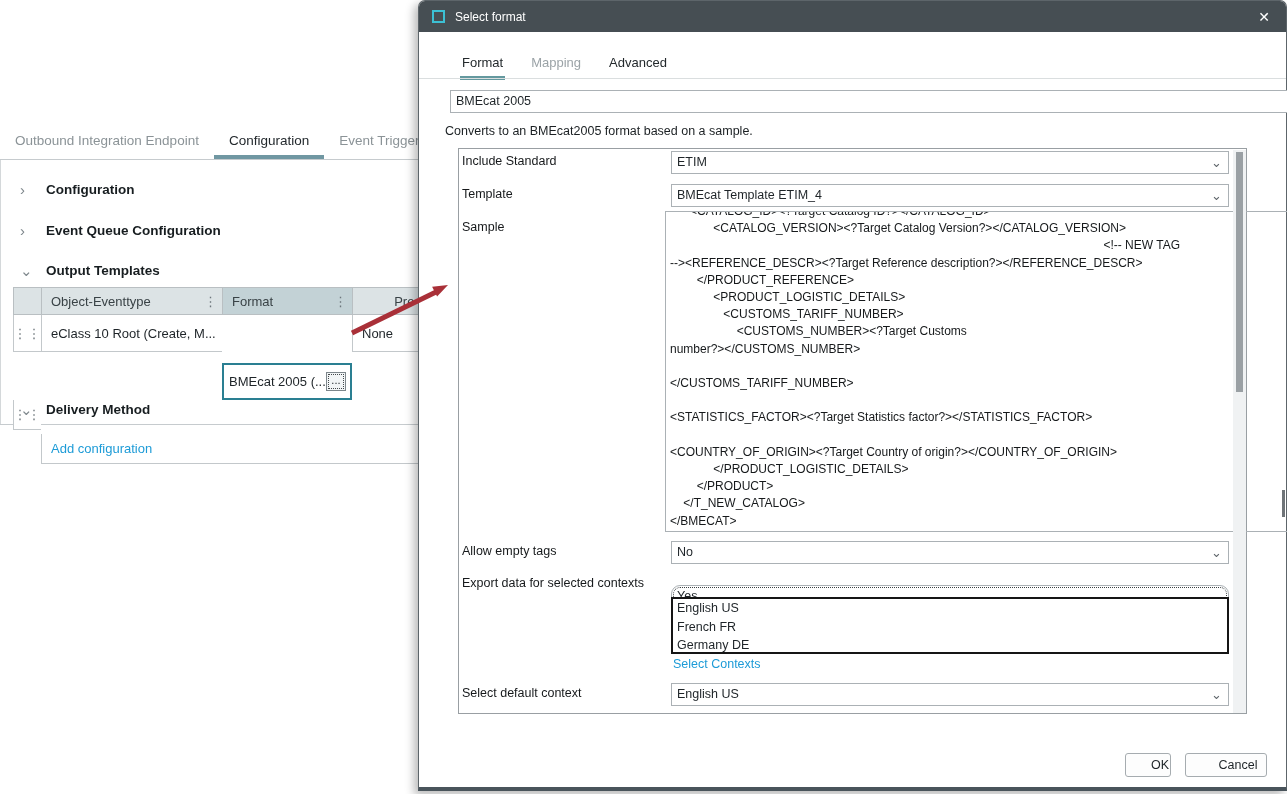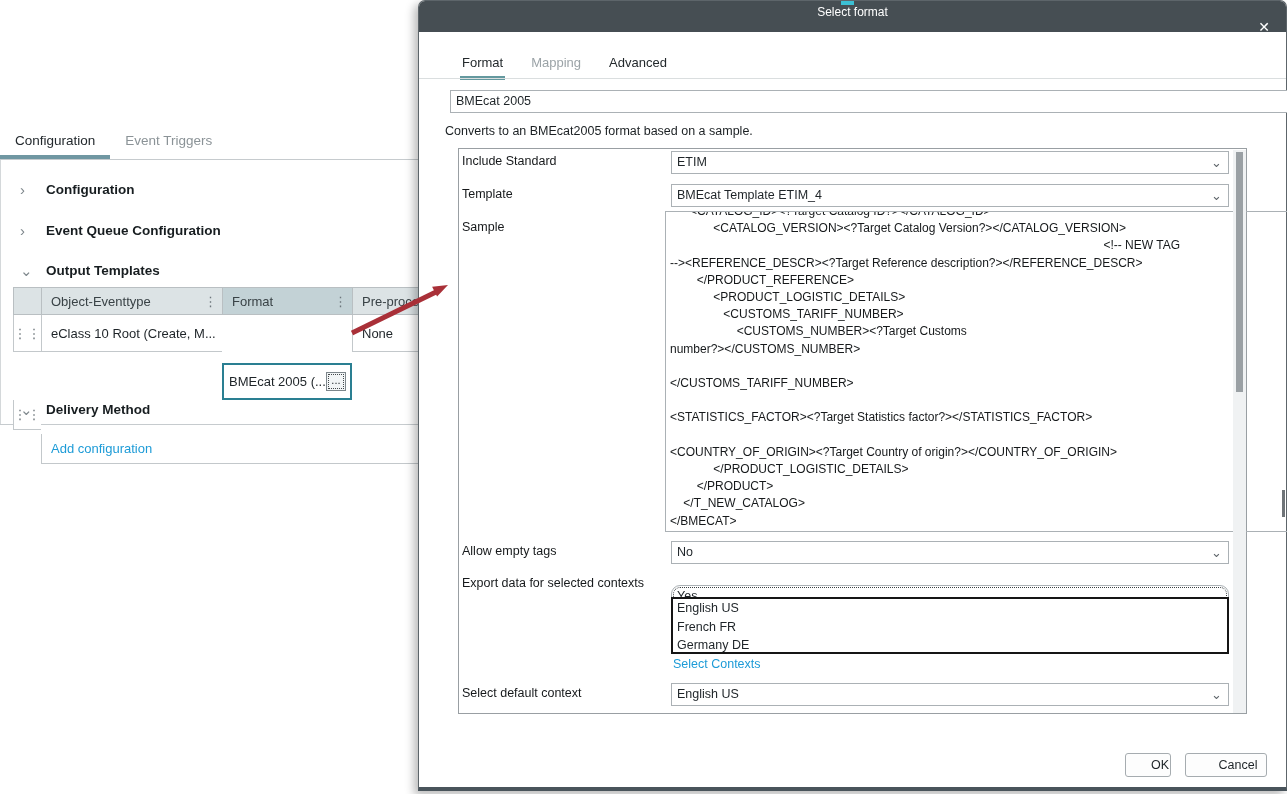--- a/index.html
+++ b/index.html
@@ -18,21 +18,21 @@
 
   .section { position:absolute; left:20px; display:flex; align-items:center; gap:12px; }
   .section .chev { color:#7d868b; font-size:15px; width:14px; line-height:14px; }
   .section .sec-label { font-size:13.5px; font-weight:bold; color:#171d20; }
 
   
   .tbl { position:absolute; left:13px; top:287px; width:500px; font-size:13px; }
   .tbl-row { display:flex; }
   .th { background:#dce3e5; border:1px solid #b9bfc2; border-right:none; height:28px;
         display:flex; align-items:center; padding:0 4px 0 9px; color:#39424
-6; }
+6;justify-content:center; }
   .th { color:#394246; }
   .th.sel { background:#c3d2d6; }
   .th .kebab, .handle-dots { color:#6d767b; font-size:13px; letter-spacing:1px; }
   .th .kebab { margin-left:auto; }
   .td { background:#fff; border:1px solid #c3c8cb; border-right:none; border-top:none; height:37px;
         display:flex; align-items:center; padding:0 4px 0 9px; white-space:nowrap; overflow:hidden; }
   .c0 { width:28px; justify-content:center; padding:0; }
   .c1 { width:181px; }
   .c2 { width:130px; }
   .c3 { width:161px; border-right:1px solid #c3c8cb; }
@@ -40,21 +40,21 @@
   .ellipsis-btn { margin-left:auto; width:21px; height:19px; border:1px solid #7d868b; background:#f2f5f6;
                   font-size:11px; line-height:15px; text-align:center; outline:1px dotted #44494c; outline-offset:-3px; cursor:pointer; }
   .add-cell { border:1px solid #c3c8cb; border-top:none; border-right:none; height:30px; width:390px;
               display:flex; align-items:center; padding-left:9px;margin-top:34px; }
   .link { color:#1d9bd7; cursor:pointer; }
 
   
   .dialog { position:absolute; left:418px; top:0; width:869px; height:791px; background:#fff;
             border:1px solid #5d656a; border-bottom:4px solid #49545b; border-radius:7px 7px 0 0;
             box-shadow:-4px 4px 10px rgba(0,0,0,0.28); z-index:10; font-size:12.5px; }
-  .titlebar { height:31px; background:#464e53; border-radius:6px 6px 0 0; display:flex; align-items:center; padding:0 13px;flex-direction:column; }
+  .titlebar { height:31px; background:#464e53; border-radius:6px 6px 0 0; display:flex; align-items:center; padding:0 13px; }
   .title-icon { width:13px; height:13px; border:2px solid #3cc0d4; margin-right:10px; }
   .title-text { color:#fff; font-size:12px; }
   .close-btn { margin-left:auto; color:#fff; font-size:14px; cursor:pointer; padding:0 3px; }
 
   .dlg-tabs { position:absolute; left:41px; top:50px; display:flex; gap:24px; font-size:13px; }
   .dlg-tab { padding:4px 2px 6px 2px; border-bottom:4px solid transparent; color:#23292c; cursor:pointer; }
   .dlg-tab.active { border-bottom-color:#64999f; }
   .dlg-tab.disabled { color:#9ba3a7; }
   .tab-sep { position:absolute; left:0; right:0; top:77px; border-top:1px solid #dadedf; }
 
@@ -91,20 +91,21 @@
   .cancel-btn { left:766px; width:82px; }
 
   .arrow-svg { position:absolute; left:335px; top:268px; z-index:50; pointer-events:none; }
 </style>
 </head>
 <body>
 
 <div class="app">
 
   <div class="page-tabs">
+    <div class="page-tab">Outbound Integration Endpoint</div>
     <div class="page-tab active">Configuration</div>
     <div class="page-tab">Event Triggers</div>
   </div>
   <div class="panel-left-border"></div>
   <div class="panel-bottom-border"></div>
 
   <div class="section" style="top:182px;">
     <span class="chev">›</span>
     <span class="sec-label">Configuration</span>
   </div>

